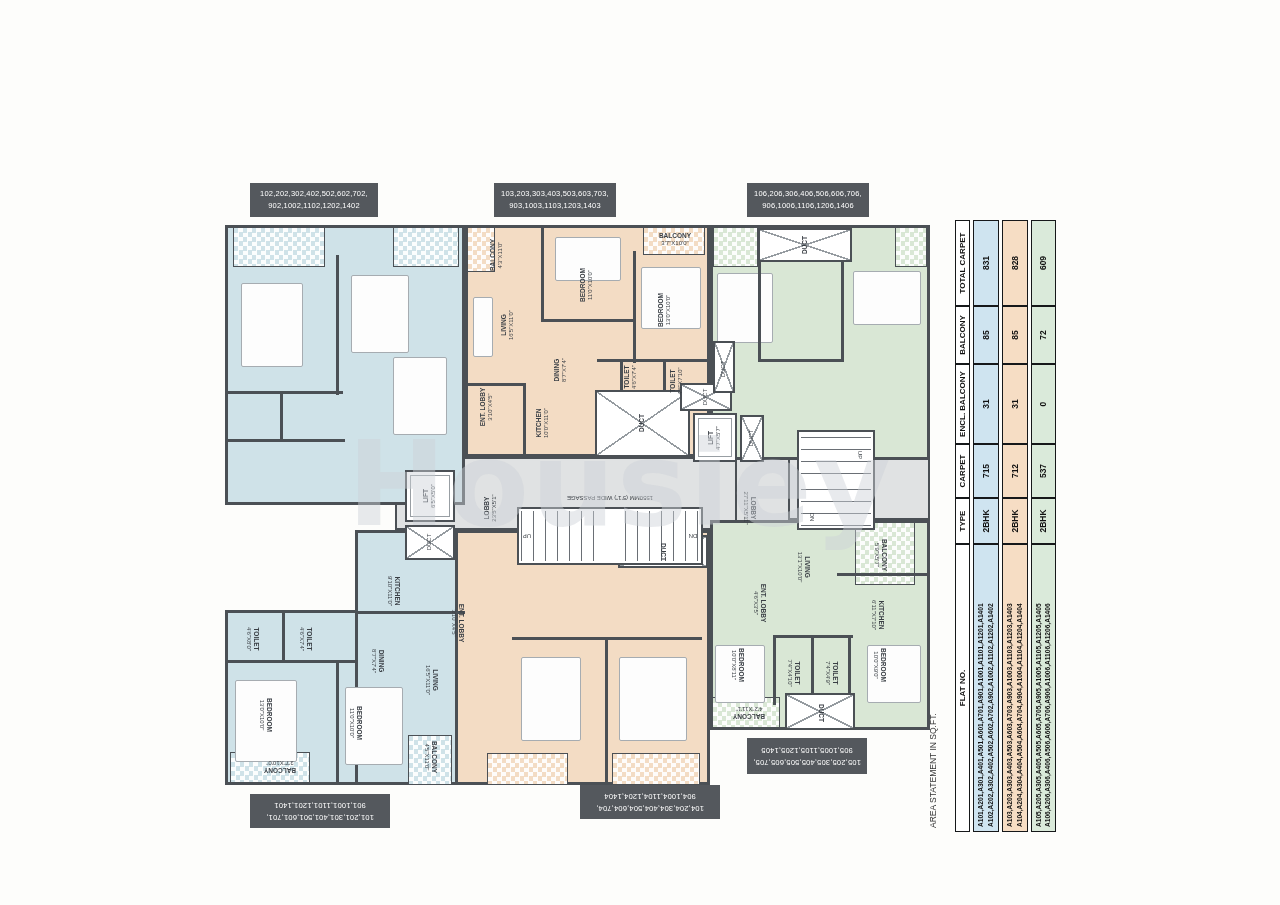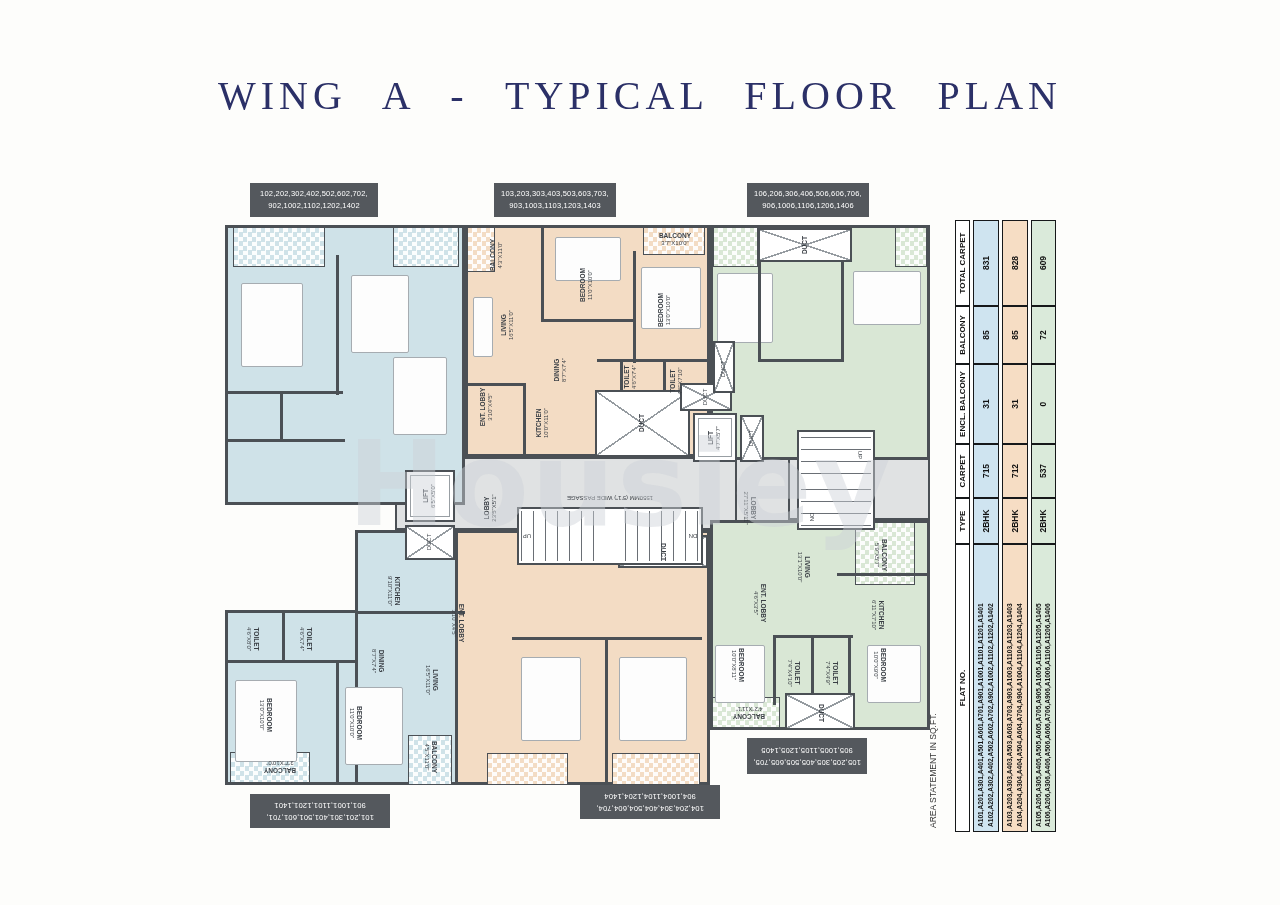--- a/index.html
+++ b/index.html
@@ -63,21 +63,20 @@
   #area-table th:nth-child(5){min-width:50px;}
   #area-table th:nth-child(6){min-width:78px;}
   .area-note{position:absolute;left:928px;top:828px;transform:rotate(-90deg);transform-origin:0 0;
        font-size:8.5px;color:#333;white-space:nowrap;z-index:20;}
 </style>
 </head>
 <body>
 
 <div id="page">
 
-  <div class="title">WING A - TYPICAL FLOOR PLAN</div>
 
   <div id="unit-labels">
       <div class="ubox" style="left: 250px; top: 183px; width: 128px; height: 34px;">
         <div>102,202,302,402,502,602,702,</div>
         <div>902,1002,1102,1202,1402</div>
       </div>
       <div class="ubox" style="left: 494px; top: 183px; width: 122px; height: 34px;">
         <div>103,203,303,403,503,603,703,</div>
         <div>903,1003,1103,1203,1403</div>
       </div>

